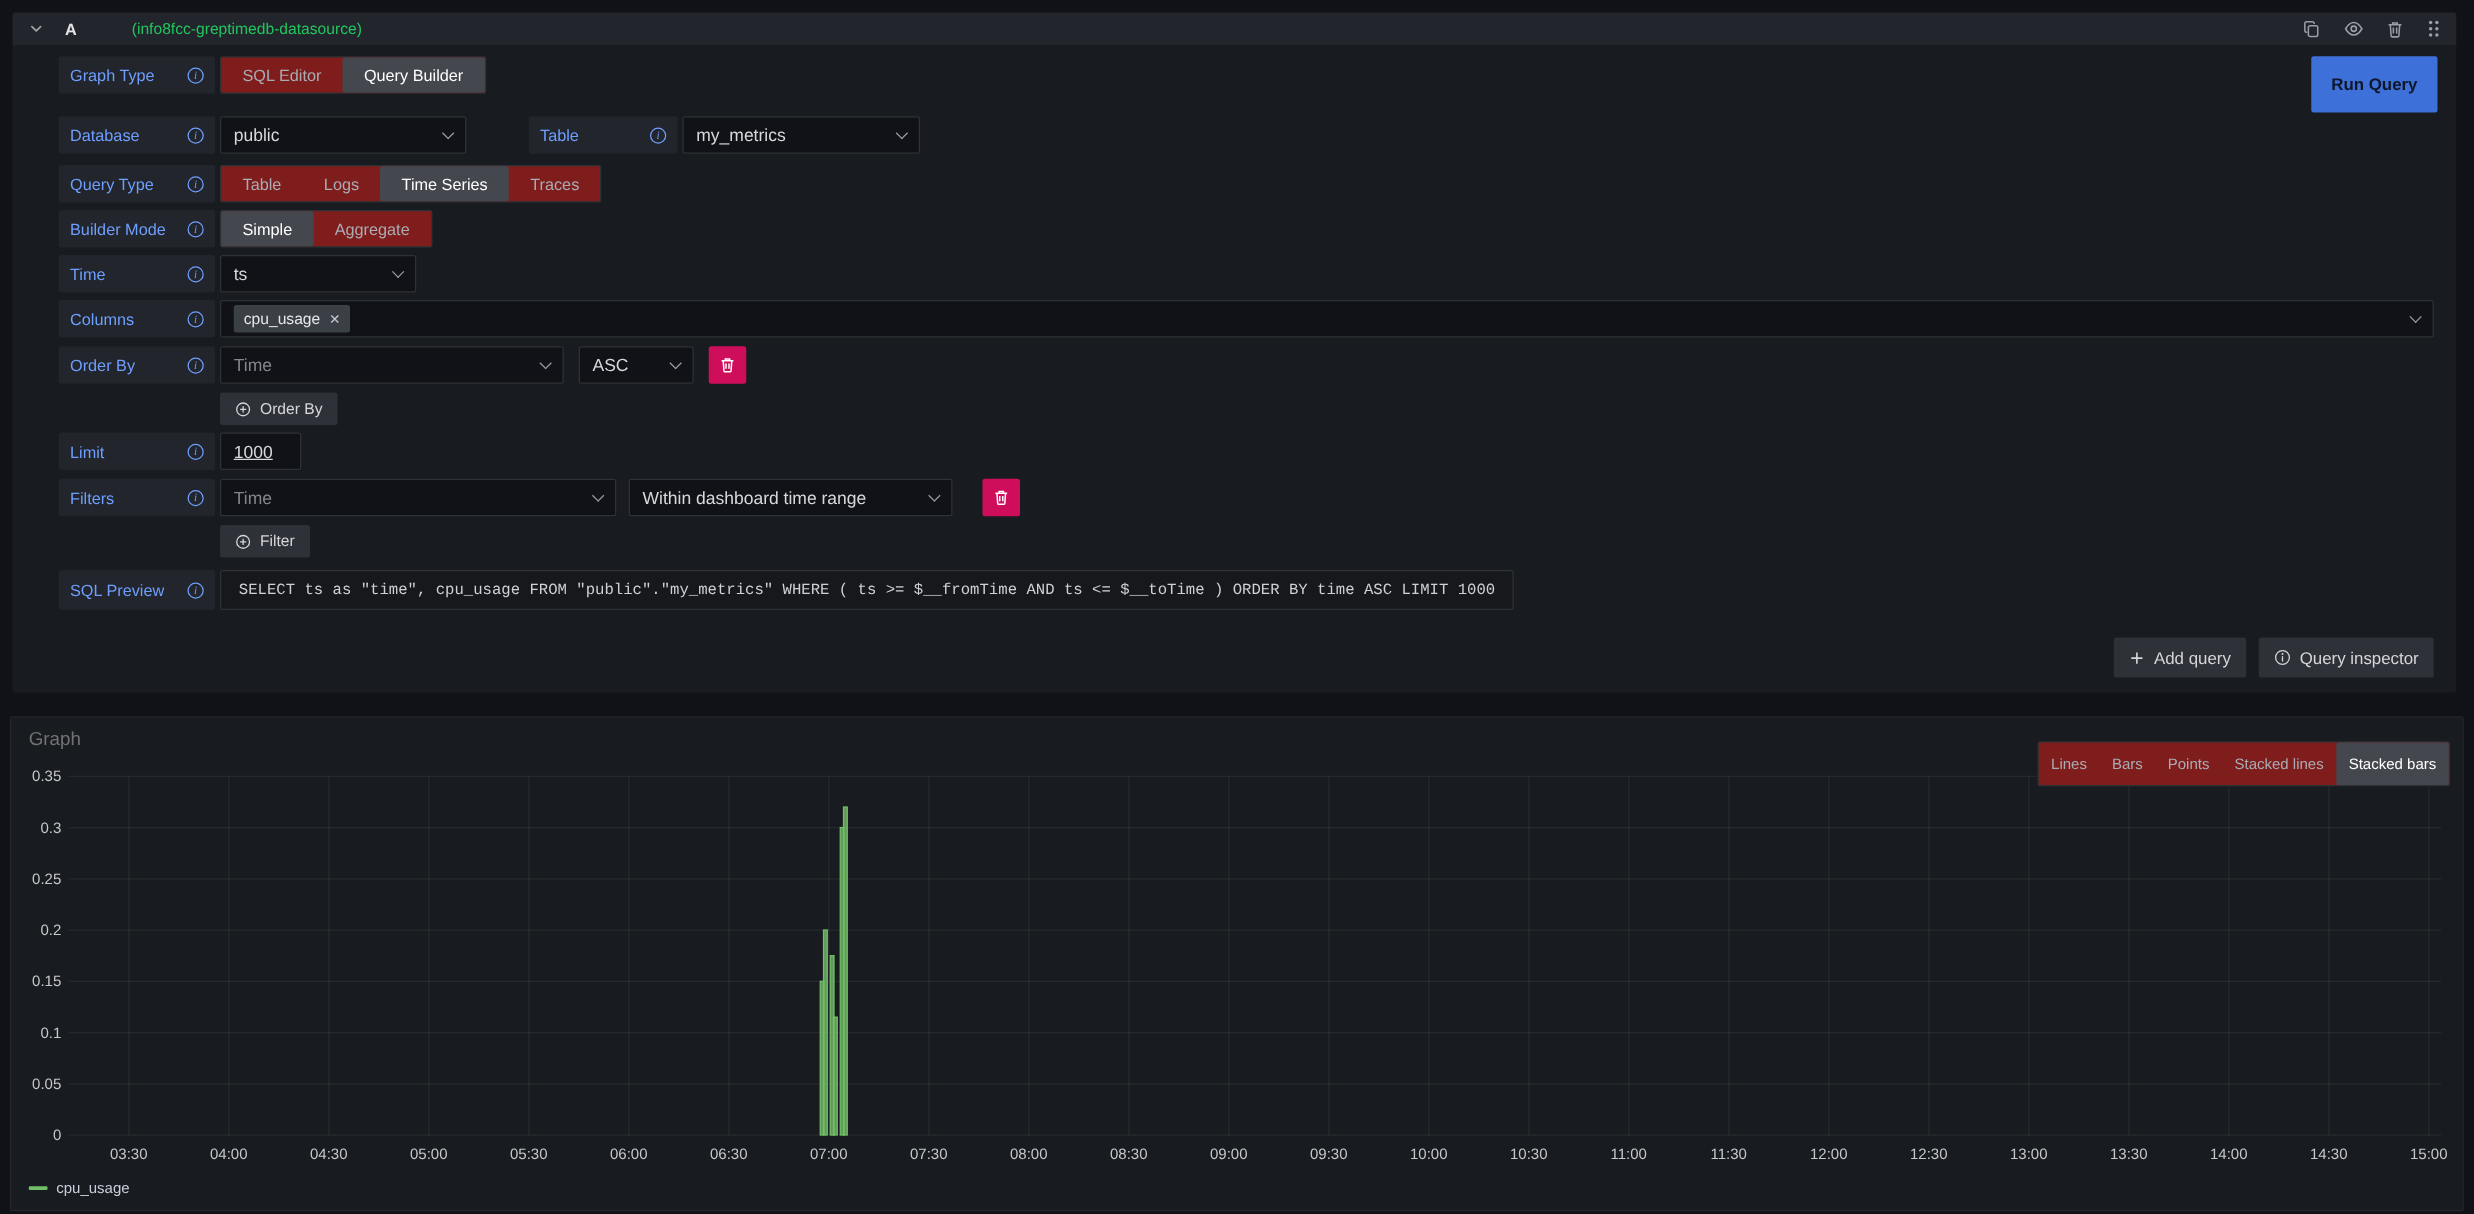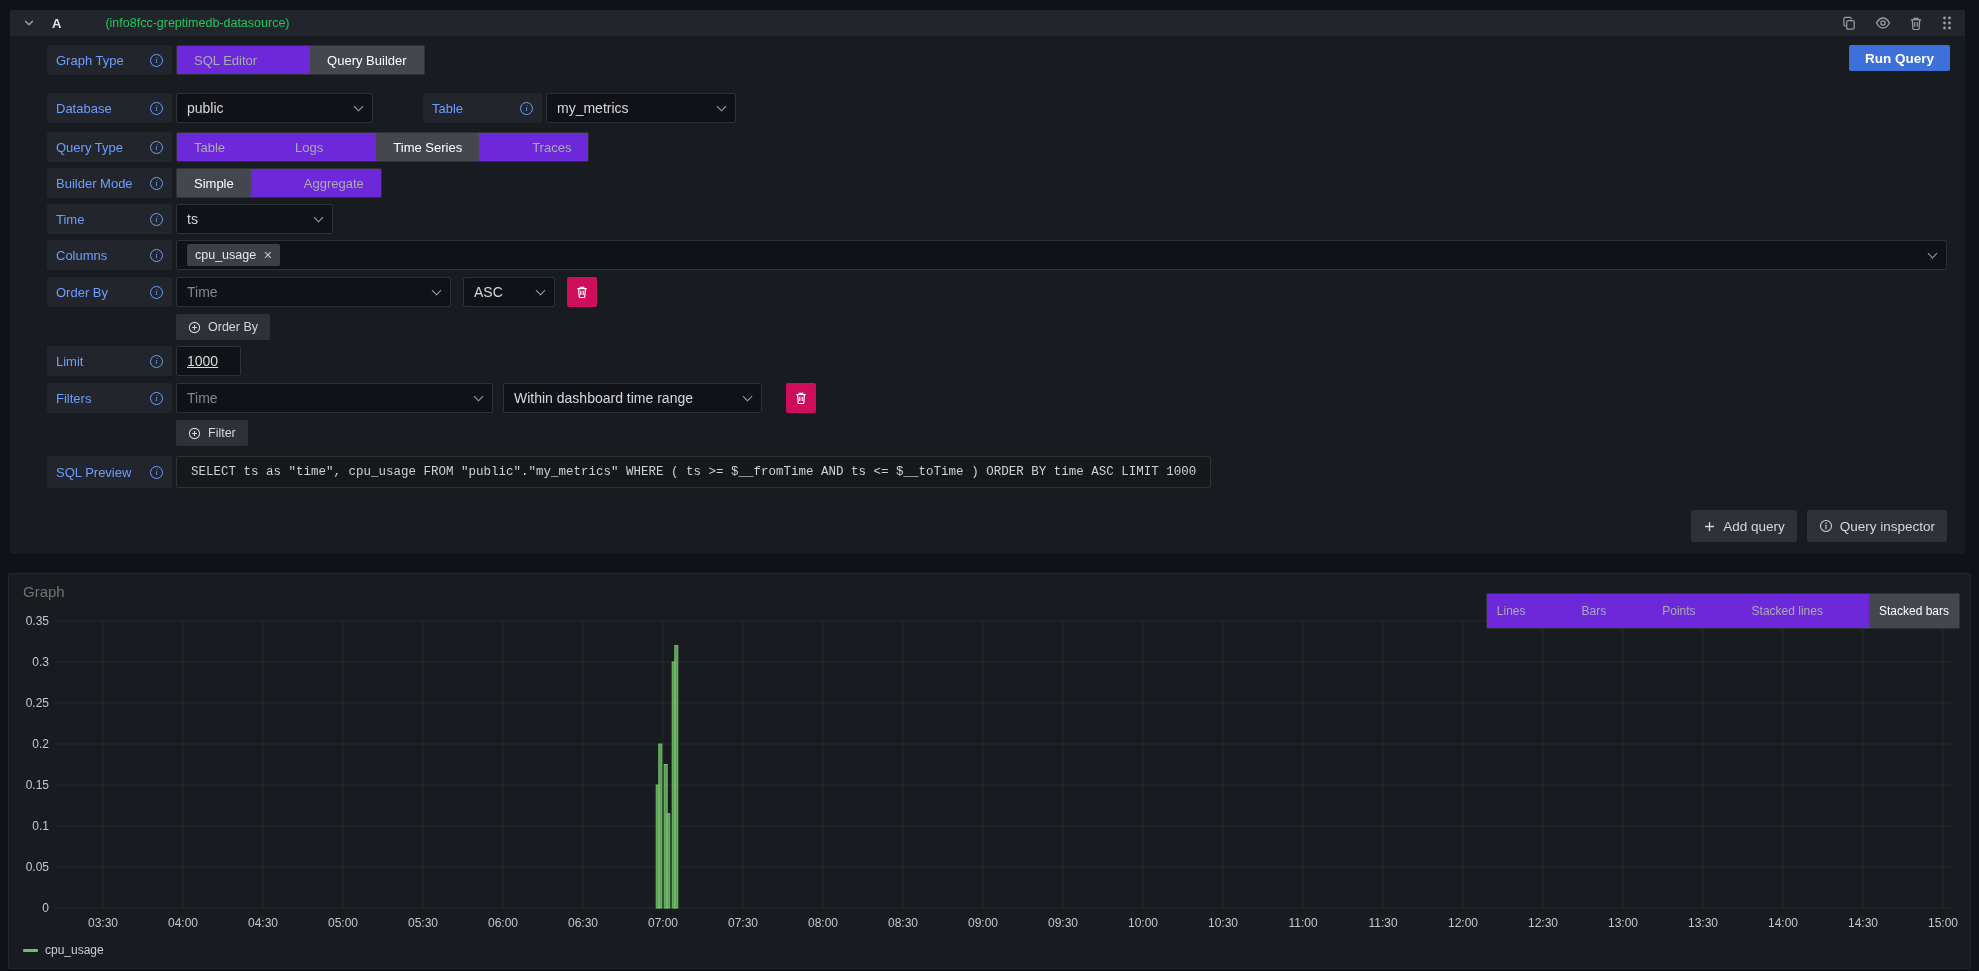--- a/index.html
+++ b/index.html
@@ -38,42 +38,42 @@
   .select,.input,.field {
     background:#111217; border:1px solid #2c3235; border-radius:2px;
     display:flex; align-items:center; padding:0 10px; color:#d8d9dc; font-size:14px; cursor:pointer;
   }
   .input { cursor:text;text-decoration:underline; }
   .select .caret,.field .caret {
     width:7px; height:7px; border-right:1.4px solid #9a9ea5; border-bottom:1.4px solid #9a9ea5;
     transform:rotate(45deg); margin-left:auto; margin-top:-4px; flex:none;
   }
   .placeholder { color:#83878d; }
-  .radio { display:flex; align-items:stretch; border:1px solid #2c3235; background:#6d28d9; border-radius:2px;gap:36px; }
+  .radio { display:flex; align-items:stretch; border:1px solid #2c3235; background:#7f1d1d; border-radius:2px; }
   .radio .opt { display:flex; align-items:center; padding:0 17px; color:#a9acb3; font-size:13px; cursor:pointer; border-radius:2px; }
   .radio .opt.sel { background:#44474e; color:#ffffff; font-weight:400; }
   .radio.sm .opt { padding:0 10px; font-size:12px; }
   .chip {
     background:#3b3f46; border-radius:2px; display:flex; align-items:center;
     padding:0 8px; height:22px; color:#e6e7ea; font-size:12.5px; cursor:pointer;
   }
   .chip .x { margin-left:7px; font-size:11px; color:#c4c6cb; cursor:pointer; }
   .btn-red {
     width:30px; flex:none; background:#cf0e5b; border:none; border-radius:2px;
     display:flex; align-items:center; justify-content:center; color:#fff; cursor:pointer;
   }
   .btn-sec {
     background:#2e3138; border:none; border-radius:2px; color:#d5d6da; font-size:12.5px; font-weight:500;
     display:inline-flex; align-items:center; gap:7px; padding:0 12px; cursor:pointer;
     font-family:"Liberation Sans","DejaVu Sans",sans-serif;
   }
   .btn-sec svg { display:block; }
   .run {
-    position:absolute; right:15px; top:9px; height:26px; padding:0 16px;
-    background:#3d71d9; color:#ffffff; font-weight:600; font-size:13.5px;
+    position:absolute; right:15px; top:9px; height:45px; padding:0 16px;
+    background:#3d71d9; color:#0f172a; font-weight:600; font-size:13.5px;
     border:none; border-radius:2px; display:flex; align-items:center; cursor:pointer;
     font-family:"Liberation Sans","DejaVu Sans",sans-serif;
   }
   .sqlrow { height:32px; margin-top:10px; }
   .sqlbox {
     background:#16181c; border:1px solid #2c3235; border-radius:2px;
     display:flex; align-items:center; padding:0 14px;
     font-family:"Liberation Mono","DejaVu Sans Mono",monospace; font-size:12.5px; color:#cfd0d5;
     white-space:nowrap;
   }

